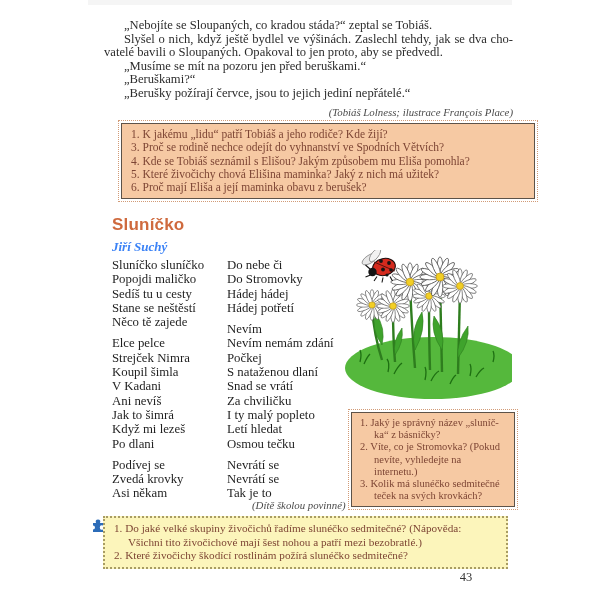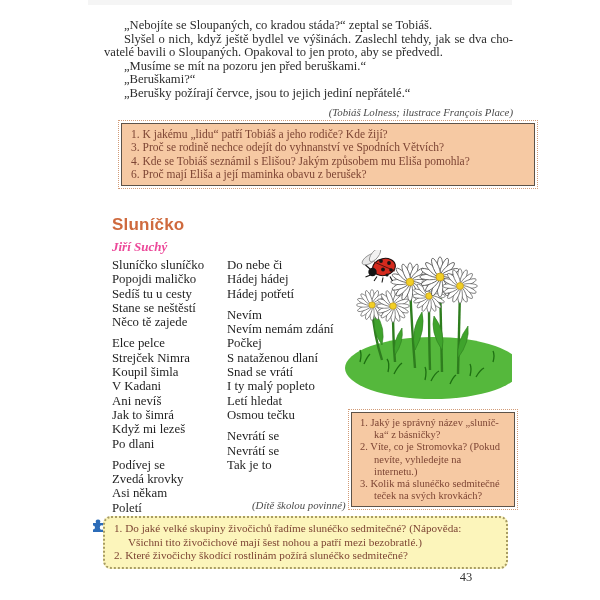--- a/index.html
+++ b/index.html
@@ -18,35 +18,35 @@
   
   .qbox{position:absolute;background:#f6c9a3;border:1px solid #5d5248;
         outline:1px dotted #d29b77;outline-offset:2px;color:#7d4534;box-sizing:border-box;margin-left:23px;}
   .qbox-top{left:98px;top:123px;width:414px;padding:4px 9px;font-size:11.5px;line-height:13.3px;}
   .qbox-side{left:328px;top:412px;width:164px;padding:4px 8px;font-size:10.5px;line-height:12.2px;}
   .q-line{padding-left:14px;text-indent:-14px;}
 
   
   .section-title{position:absolute;left:112px;top:215px;font-family:"Liberation Sans","DejaVu Sans",sans-serif;
                  font-size:17px;font-weight:bold;color:#cf6a3e;letter-spacing:.2px;}
-  .author{position:absolute;left:112px;top:239px;font-size:13px;font-weight:bold;font-style:italic;color:#ec4899;}
+  .author{position:absolute;left:112px;top:239px;font-size:13px;font-weight:bold;font-style:italic;color:#3b82f6;}
 
   
   .poem-col{position:absolute;top:258px;font-size:12.8px;line-height:14.3px;color:#1f1f1f;}
   .poem-col-left{left:112px;width:115px;}
   .poem-col-right{left:227px;width:120px;}
   .stanza{margin-bottom:7px;}
   .poem-attr{position:absolute;left:252px;top:499px;font-size:10.8px;font-style:italic;color:#4a4a4a;}
 
   
   .illustration{position:absolute;left:330px;top:250px;width:182px;height:152px;}
 
   
   .activity-box{position:absolute;left:103px;top:516px;width:405px;box-sizing:border-box;
-                background:#fcf5bb;border:2px dotted #a89c63;border-radius:8px;
+                background:#fcf5bb;border:2px dotted #a89c63;border-radius:0;
                 padding:4px 9px;font-size:11.2px;line-height:13.6px;color:#7d4534;}
   .puzzle{position:absolute;left:90px;top:518px;width:16px;height:15px;}
 
   .page-num{position:absolute;left:452px;top:570px;width:28px;text-align:center;
             font-size:12.5px;color:#333;}
 </style>
 </head>
 <body>
 
 <div class="page">
@@ -61,20 +61,21 @@
         <div class="para">„Beruškami?“</div>
         <div class="para">„Berušky požírají červce, jsou to jejich jediní nepřátelé.“</div>
       </div>
     <div class="intro-attr">(Tobiáš Lolness; ilustrace François Place)</div>
   </div>
 
   <div class="qbox qbox-top">
       <div class="q-line">1. K jakému „lidu“ patří Tobiáš a jeho rodiče? Kde žijí?</div>
       <div class="q-line">3. Proč se rodině nechce odejít do vyhnanství ve Spodních Větvích?</div>
       <div class="q-line">4. Kde se Tobiáš seznámil s Elišou? Jakým způsobem mu Eliša pomohla?</div>
+      <div class="q-line">5. Které živočichy chová Elišina maminka? Jaký z nich má užitek?</div>
       <div class="q-line">6. Proč mají Eliša a její maminka obavu z berušek?</div>
     </div>
 
   <div class="section-title">Sluníčko</div>
   <div class="author">Jiří Suchý</div>
 
   <div class="poem-col poem-col-left">
     <div class="stanza">
         <div class="poem-line">Sluníčko sluníčko</div>
         <div class="poem-line">Popojdi maličko</div>
@@ -89,36 +90,37 @@
         <div class="poem-line">V Kadani</div>
         <div class="poem-line">Ani nevíš</div>
         <div class="poem-line">Jak to šimrá</div>
         <div class="poem-line">Když mi lezeš</div>
         <div class="poem-line">Po dlani</div>
       </div>
     <div class="stanza">
         <div class="poem-line">Podívej se</div>
         <div class="poem-line">Zvedá krovky</div>
         <div class="poem-line">Asi někam</div>
-        <div class="poem-line">Poletí</div>
       </div>
   </div>
 
   <div class="poem-col poem-col-right">
     <div class="stanza">
         <div class="poem-line">Do nebe či</div>
+        <div class="poem-line">Do Stromovky</div>
         <div class="poem-line">Hádej hádej</div>
         <div class="poem-line">Hádej potřetí</div>
       </div>
     <div class="stanza">
         <div class="poem-line">Nevím</div>
         <div class="poem-line">Nevím nemám zdání</div>
         <div class="poem-line">Počkej</div>
         <div class="poem-line">S nataženou dlaní</div>
         <div class="poem-line">Snad se vrátí</div>
+        <div class="poem-line">Za chviličku</div>
         <div class="poem-line">I ty malý popleto</div>
         <div class="poem-line">Letí hledat</div>
         <div class="poem-line">Osmou tečku</div>
       </div>
     <div class="stanza">
         <div class="poem-line">Nevrátí se</div>
         <div class="poem-line">Nevrátí se</div>
         <div class="poem-line">Tak je to</div>
       </div>
   </div>

